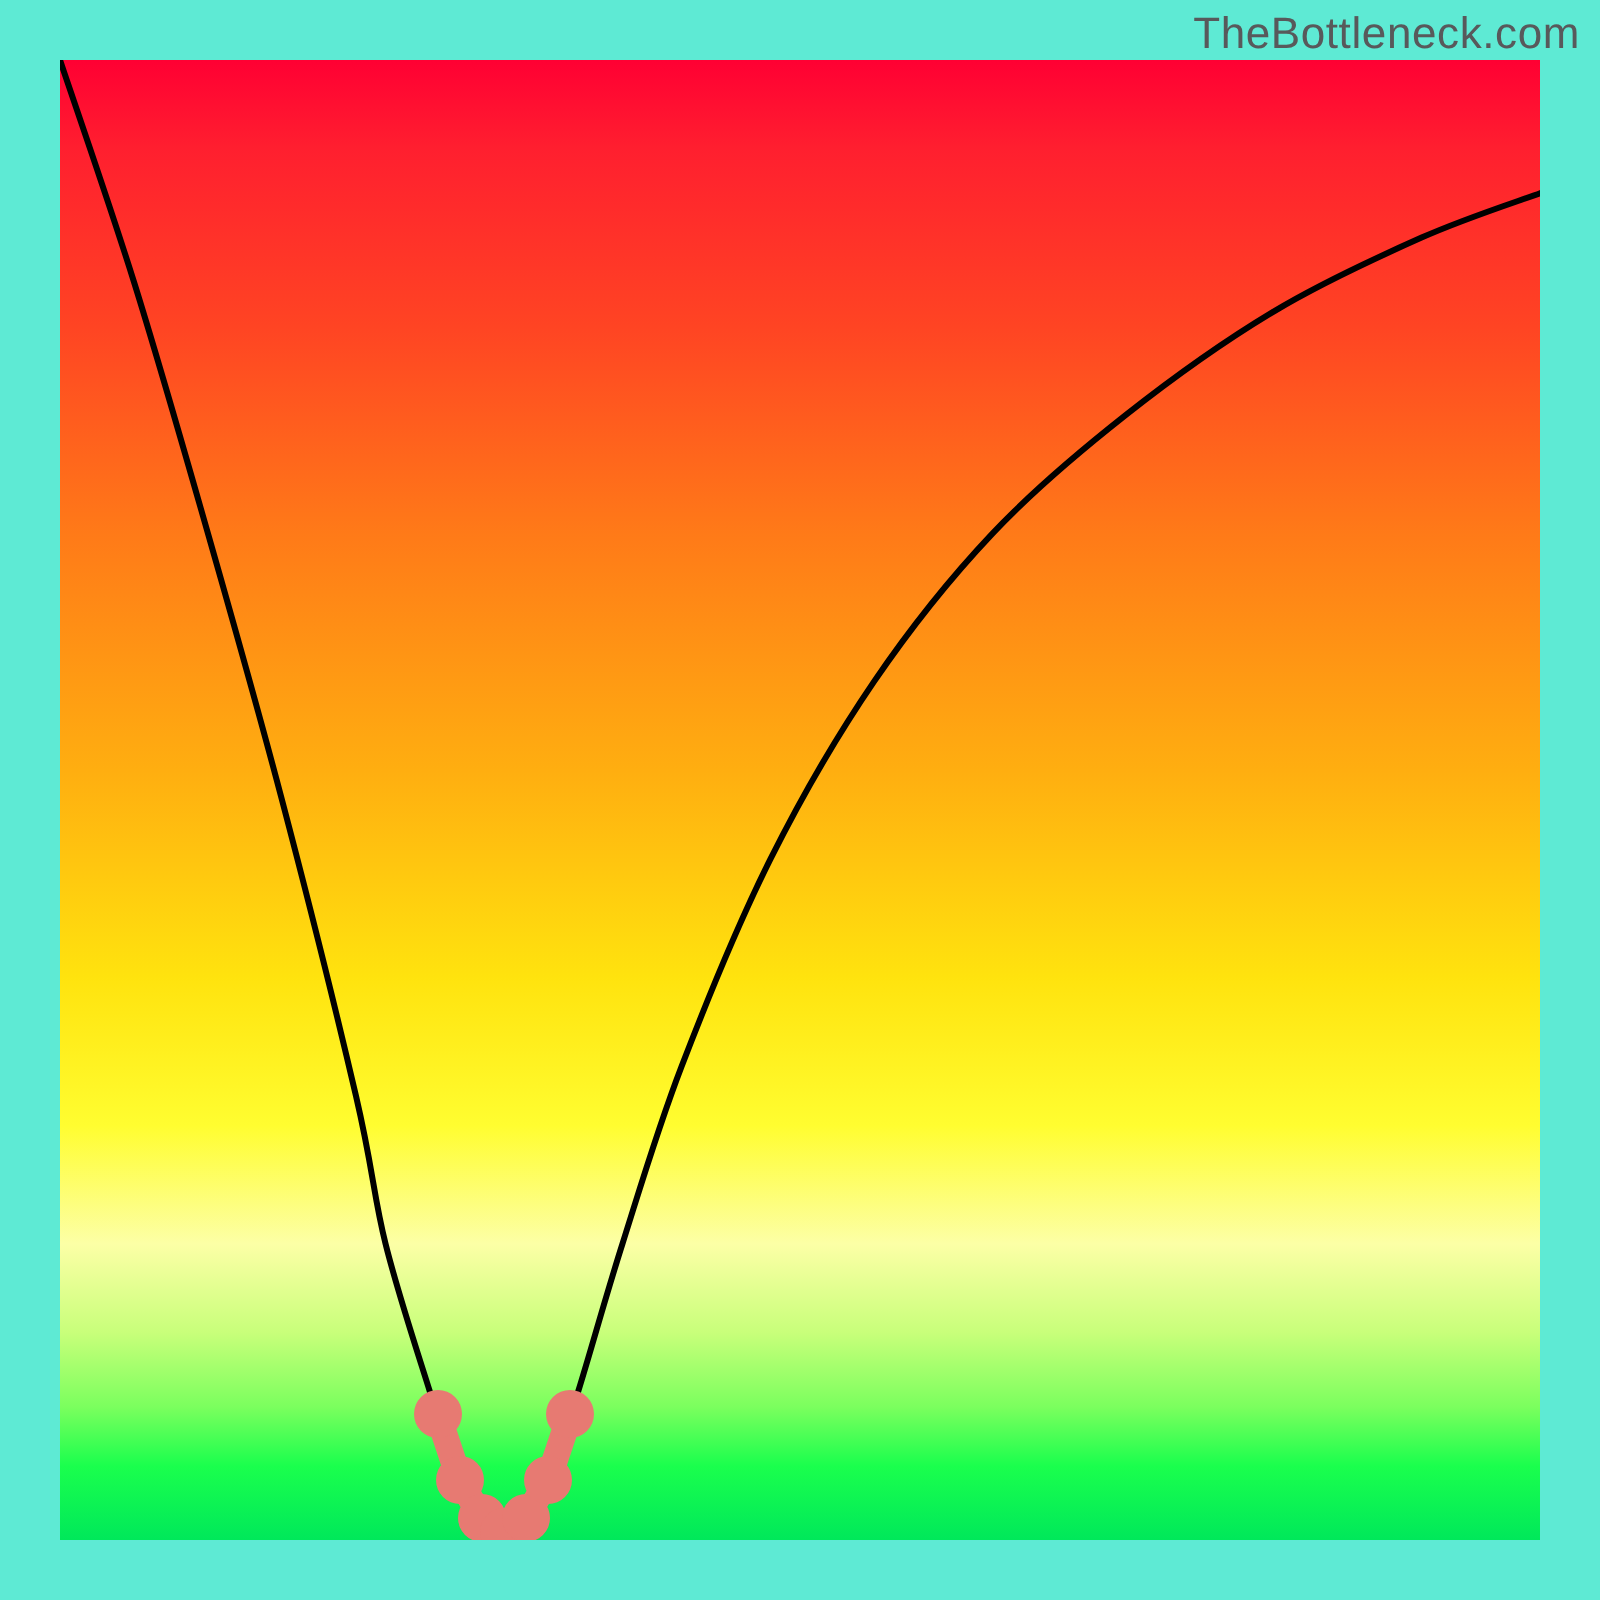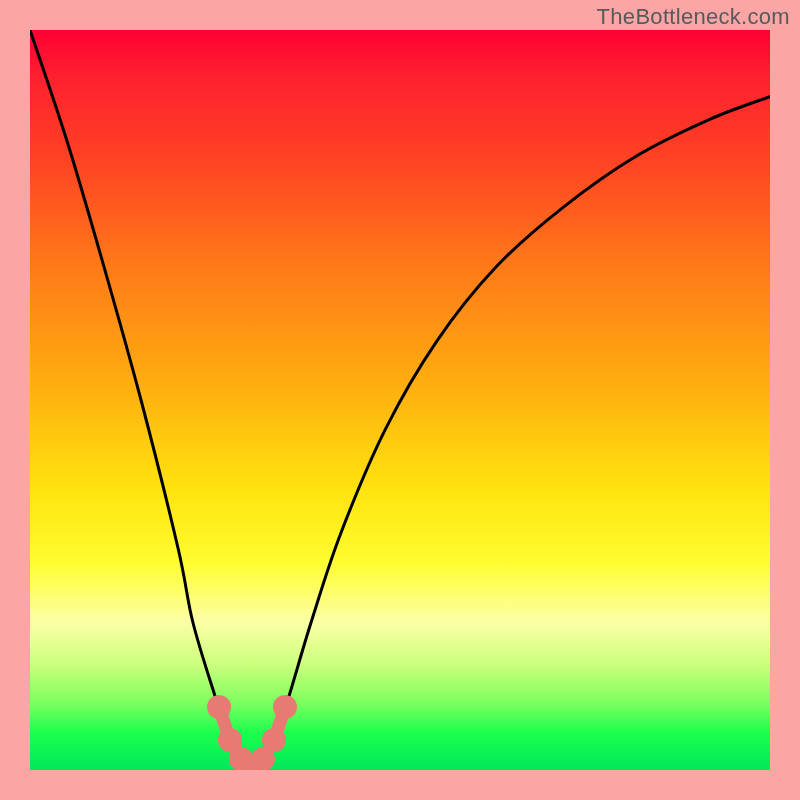--- a/index.html
+++ b/index.html
@@ -1,17 +1,17 @@
 <!DOCTYPE html>
 <html><head>
 <meta charset="utf-8">
 <style>
   html,body{margin:0;padding:0;width:800px;height:800px;background:#fff;overflow:hidden;
             font-family:Arial,Helvetica,sans-serif}
-  .stage{position:relative;width:800px;height:800px;background:#fca5a5}
+  .stage{position:relative;width:800px;height:800px;background:#5eead4}
   .watermark{position:absolute;top:4px;right:10px;font-size:22px;color:#58595b;
              z-index:5;letter-spacing:.3px}
   .plot{position:absolute;left:30px;top:30px;width:740px;height:740px;overflow:hidden}
   .grad{position:absolute;inset:0;
         background:linear-gradient(to bottom,
           #ff0033 0%,
           #ff1f2f 6%,
           #ff4423 18%,
           #ff7a18 32%,
           #ffae10 48%,

